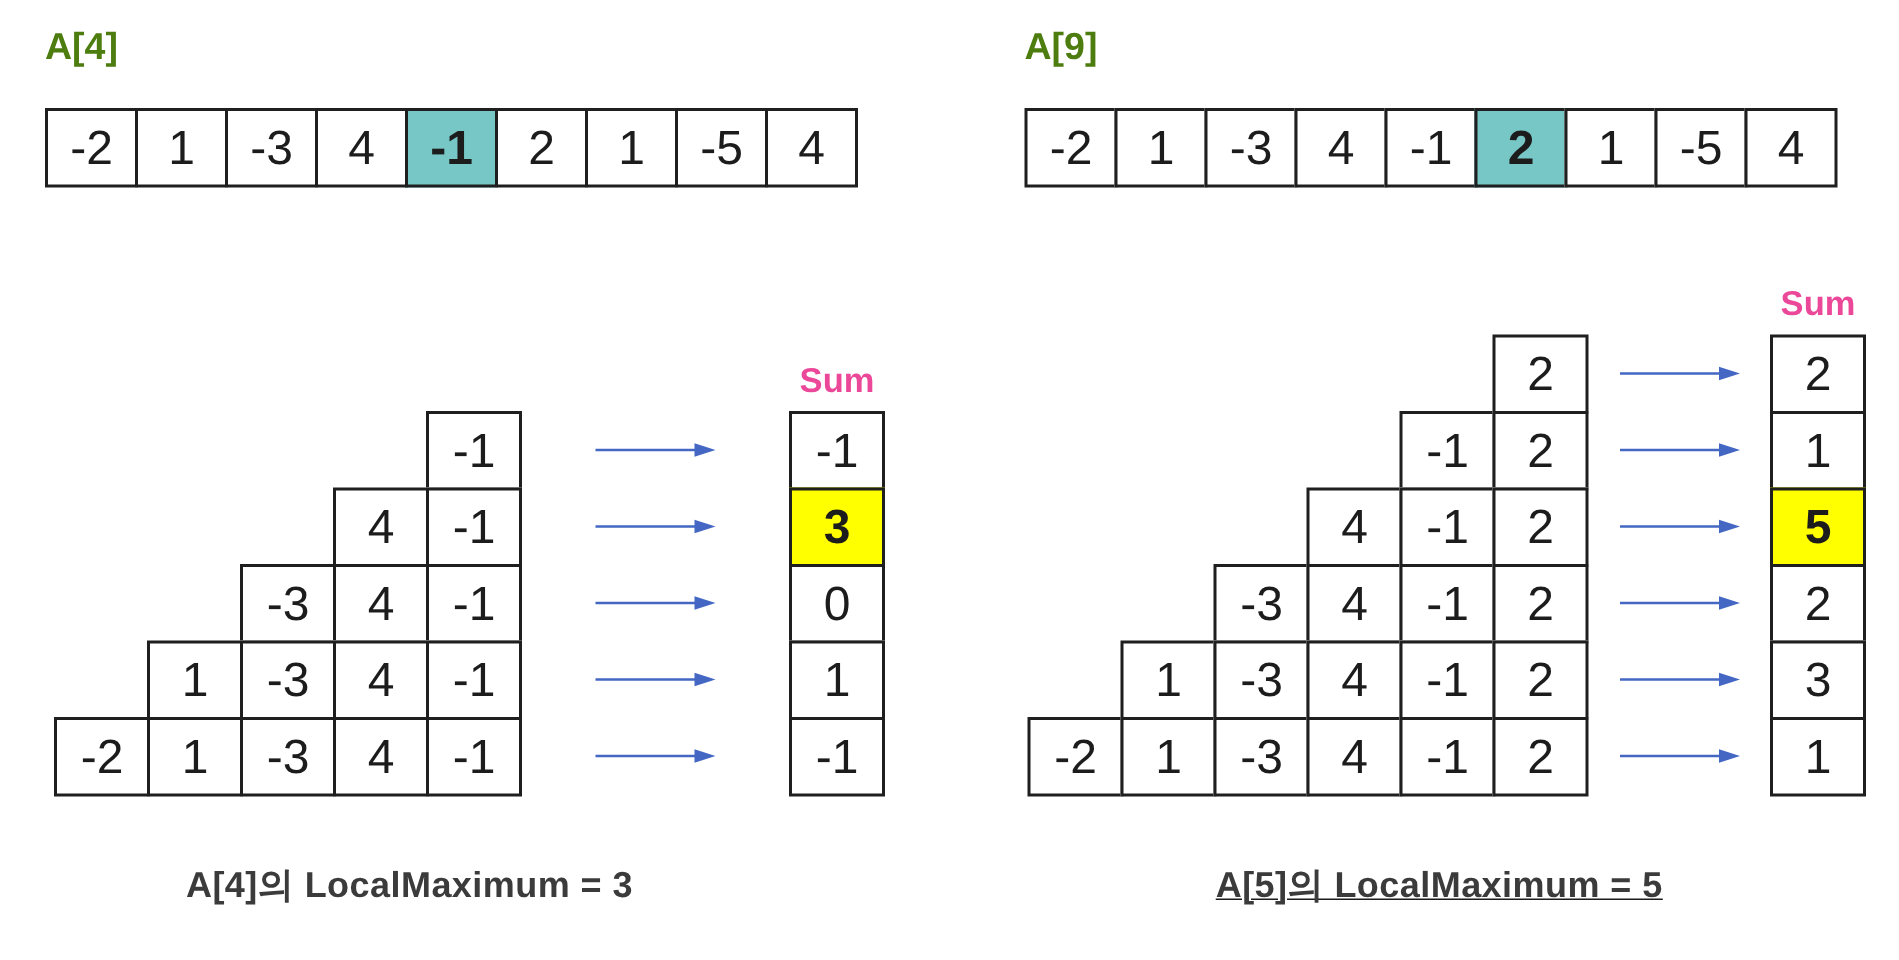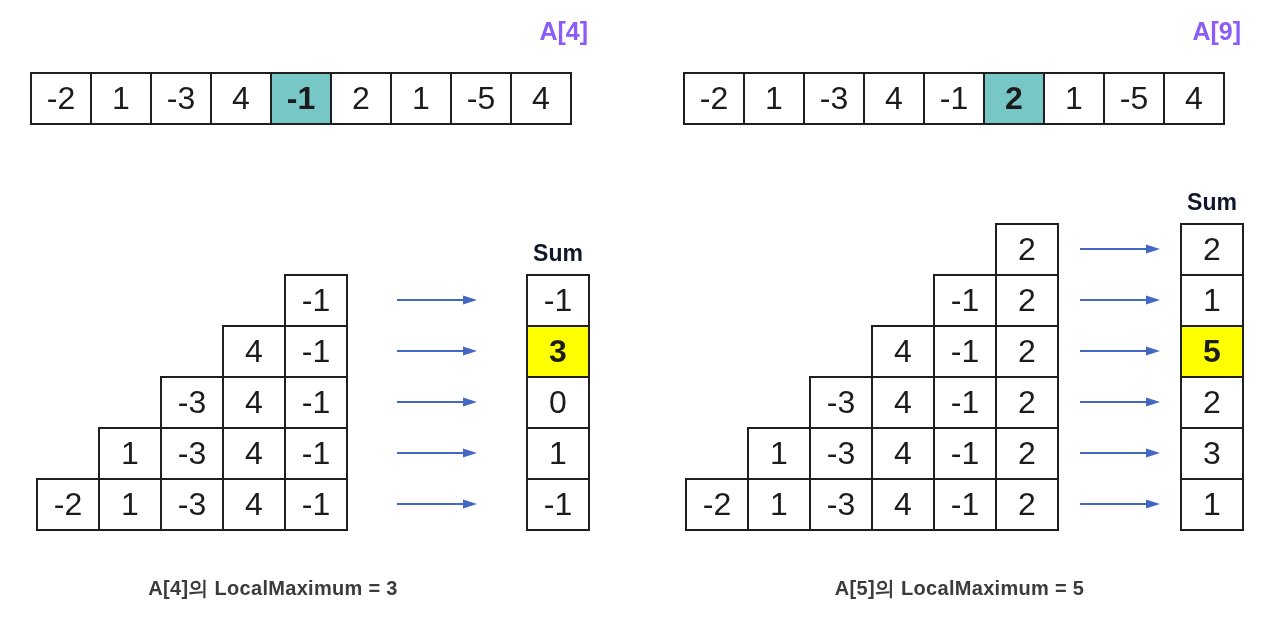--- a/index.html
+++ b/index.html
@@ -20,24 +20,24 @@
   }
   .page { display: flex; align-items: flex-start; }
 
   .panel { display: block; }
   .p0 { width: 562px; margin-left: 28px; }
   .p1 { width: 569px; margin-left: 85px; }
 
   .title {
     margin: 18px 0 0 0;
     width: 558px;
-    text-align: right;
+    text-align: left;
     font-size: 25px;
     font-weight: bold;
-    color: #8b5cf6;
+    color: #4d7c0f;
     line-height: 1.1;
   }
   .p0 .title, .p0 .array { margin-left: 2px; }
   .p1 .title, .p1 .array { margin-left: 8px; }
 
   .array { display: flex; margin-top: 26px; width: 558px; }
   .cell {
     display: flex; align-items: center; justify-content: center;
     background: #ffffff;
     border: 2px solid var(--cell-border);
@@ -63,30 +63,30 @@
   .d-header + .d-row { margin-top: 0; }
 
   .stair-zone { display: flex; justify-content: flex-end; }
   .scell { width: 64px; height: 53px; margin-left: -2px; }
   .scell:first-child { margin-left: 0; }
 
   .arrow-zone { flex: 1; display: flex; align-items: center; justify-content: center; }
   .sum-zone { width: 64px; }
   .sum-label {
     width: 64px; text-align: center;
-    font-size: 23px; font-weight: bold; color: #0f172a;
+    font-size: 23px; font-weight: bold; color: #ec4899;
     line-height: 1.2;
   }
   .sumcell.ylw { background: var(--highlight-yellow); font-weight: bold; }
 
   .caption-wrap { margin-top: 46px; text-align: center; }
   .p0 .caption-wrap { width: 490px; }
-  .p1 .caption-wrap { width: 569px; }
+  .p1 .caption-wrap { width: 569px; text-decoration: underline; }
   .caption {
-    font-size: 20px;
+    font-size: 24px;
     font-weight: bold;
     color: var(--caption-text);
     letter-spacing: 0.3px;
     line-height: 1.15;
   }
 </style>
 </head>
 <body>
 
 <div class="page">

